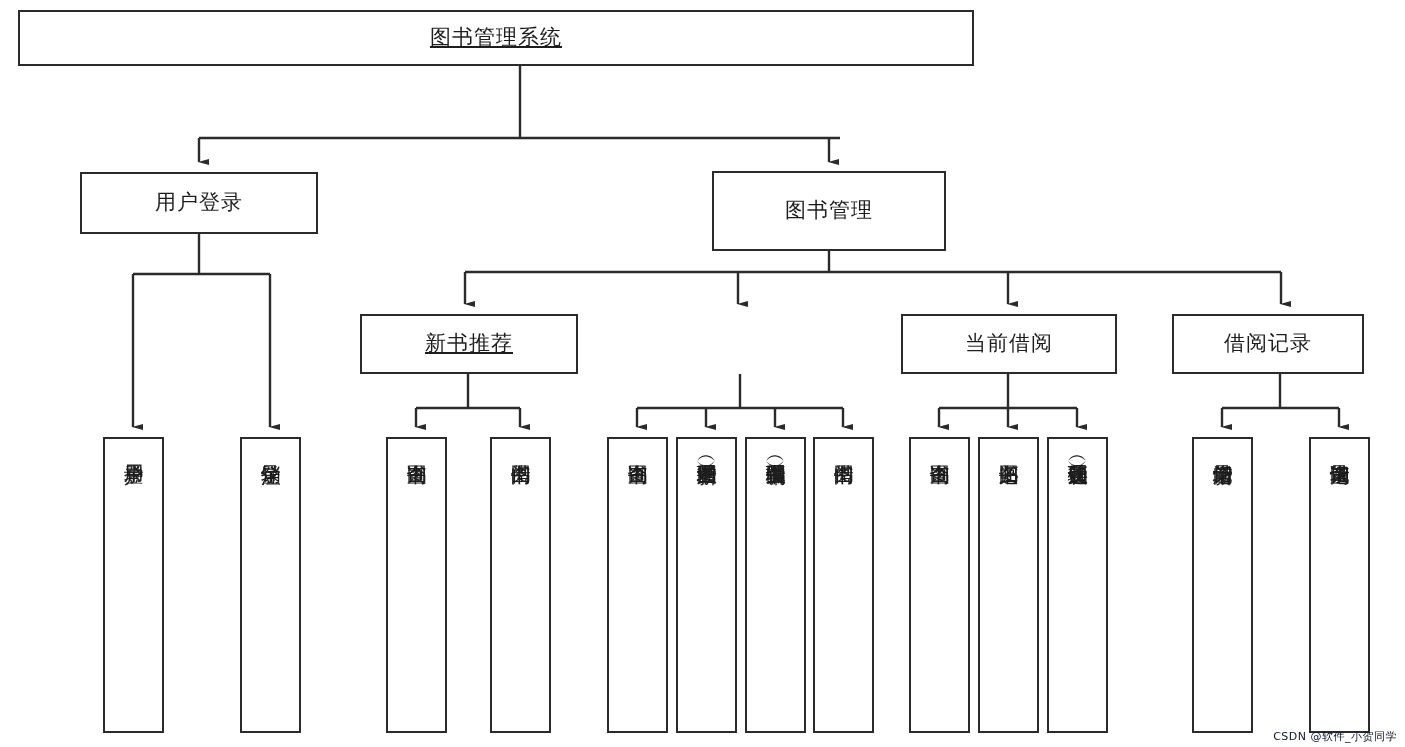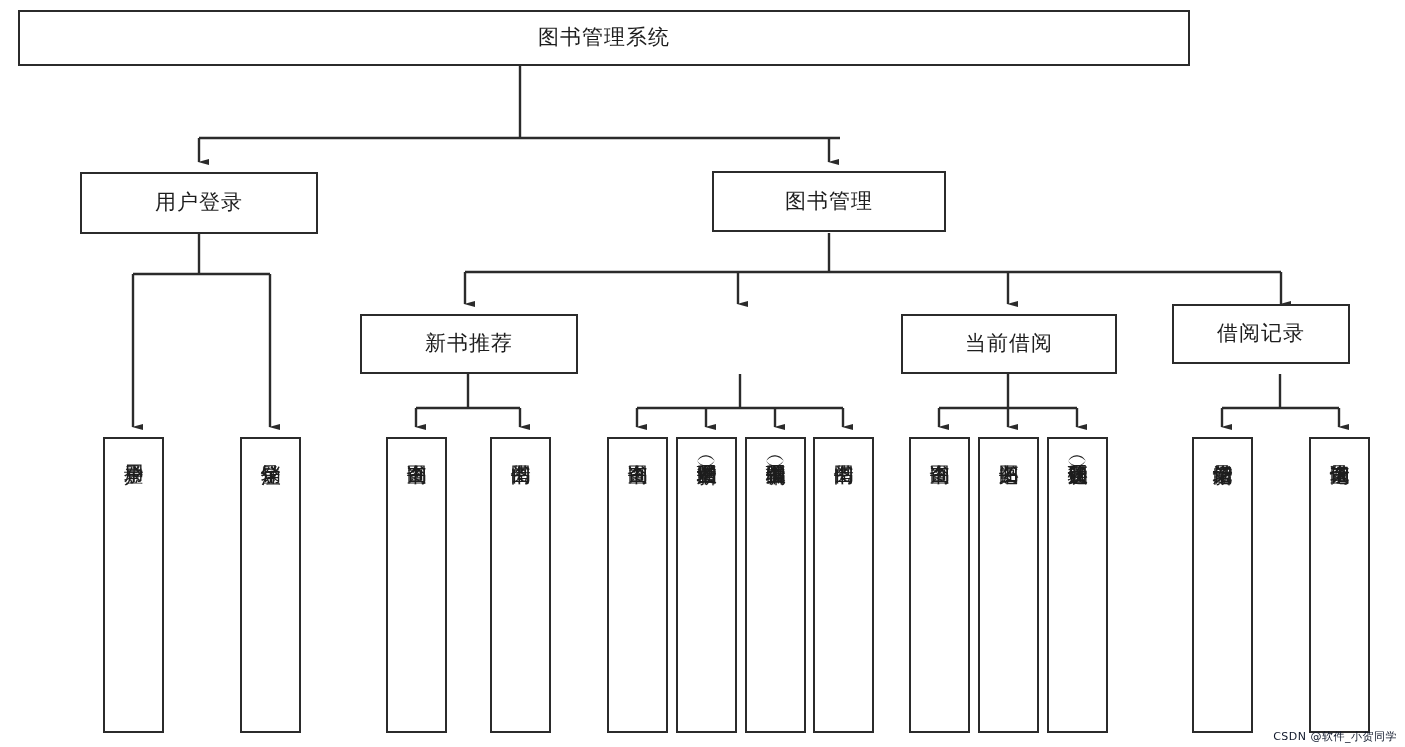--- a/index.html
+++ b/index.html
@@ -112,42 +112,42 @@
       <path d="M1008,408 L1008,427" marker-end="url(#arrow)"></path>
       <path d="M1077,408 L1077,427" marker-end="url(#arrow)"></path>
 
       <path d="M1280,374 L1280,408"></path>
       <path d="M1222,408 L1339,408"></path>
       <path d="M1222,408 L1222,427" marker-end="url(#arrow)"></path>
       <path d="M1339,408 L1339,427" marker-end="url(#arrow)"></path>
     </g>
   </svg>
 
-  <div class="node node-h" style="left:18px; top:10px; width:1172px; height:56px;">
+  <div class="node node-h" style="left:18px; top:10px; width:956px; height:56px;text-decoration:underline;">
     <span>图书管理系统</span>
   </div>
 
   <div class="node node-h" style="left:80px; top:172px; width:238px; height:62px;align-items:center;">
     <span>用户登录</span>
   </div>
 
-  <div class="node node-h" style="left:712px; top:171px; width:234px; height:61px;">
+  <div class="node node-h" style="left:712px; top:171px; width:234px; height:80px;">
     <span>图书管理</span>
   </div>
 
-  <div class="node node-h" style="left:360px; top:314px; width:218px; height:60px;">
+  <div class="node node-h" style="left:360px; top:314px; width:218px; height:60px;text-decoration:underline;">
     <span>新书推荐</span>
   </div>
 
 
   <div class="node node-h" style="left:901px; top:314px; width:216px; height:60px;font-family:Liberation Serif, serif;">
     <span>当前借阅</span>
   </div>
 
-  <div class="node node-h" style="left:1172px; top:304px; width:178px; height:60px;">
+  <div class="node node-h" style="left:1172px; top:314px; width:192px; height:60px;">
     <span>借阅记录</span>
   </div>
 
   <div class="node node-leaf" style="left:103px; top:437px; width:61px; height:296px;">
     <span class="vtext">用户登录</span>
   </div>
   <div class="node node-leaf" style="left:240px; top:437px; width:61px; height:296px;">
     <span class="vtext">注销登录</span>
   </div>
 

